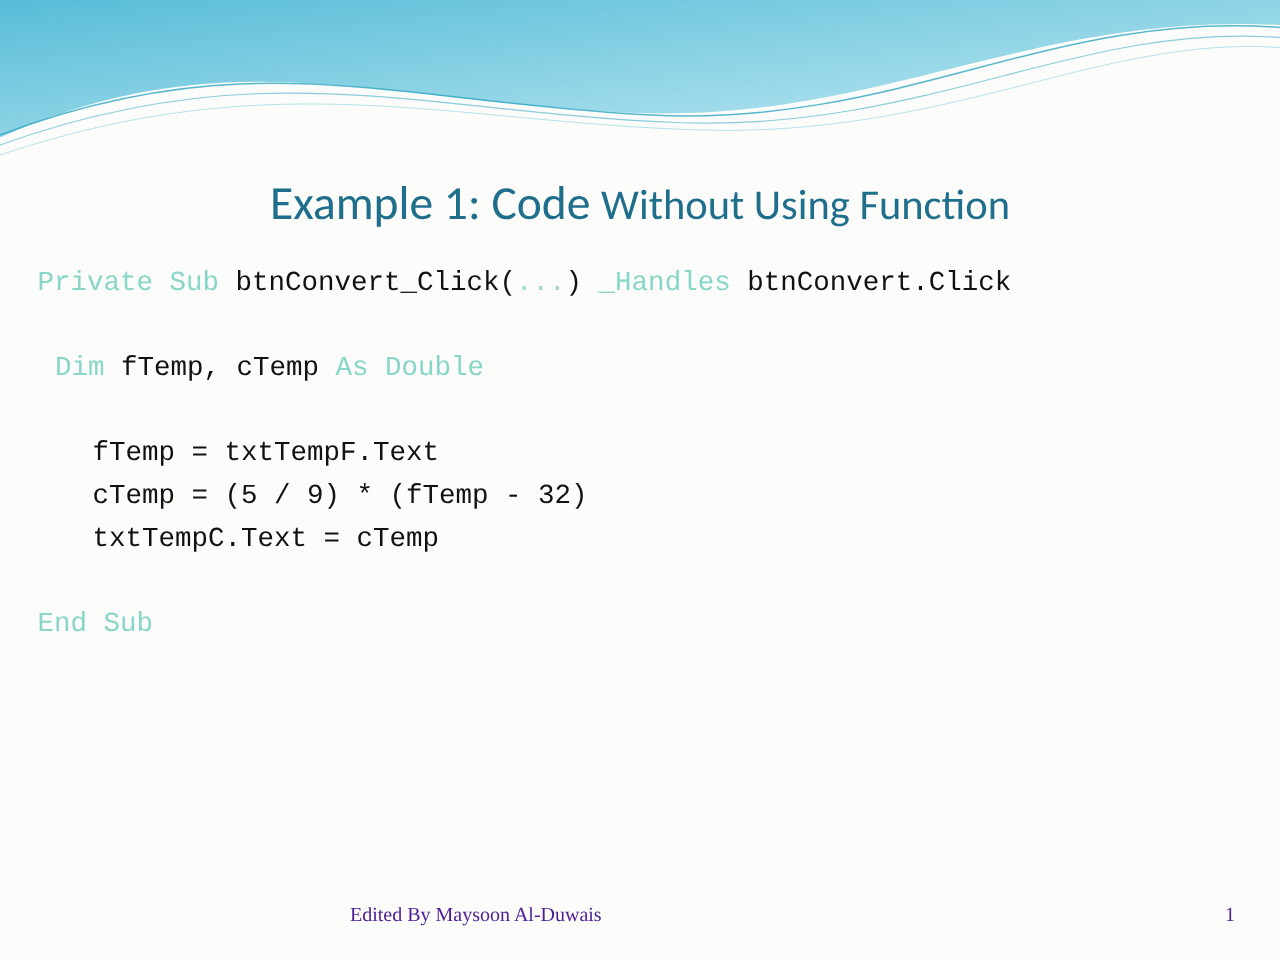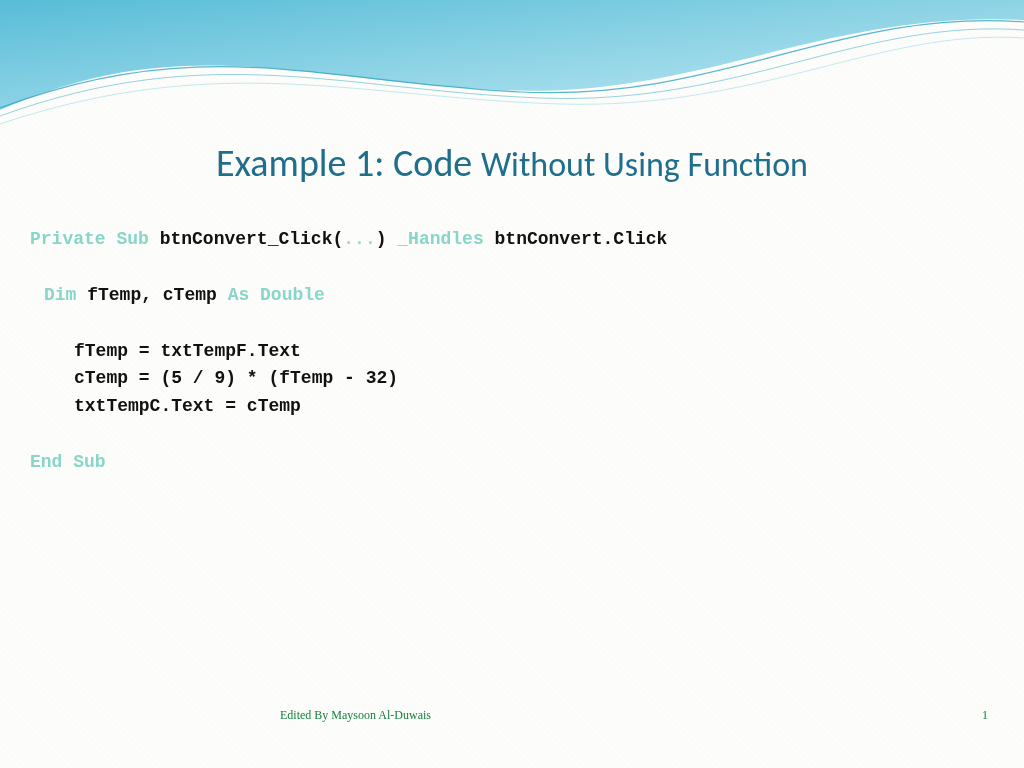--- a/index.html
+++ b/index.html
@@ -18,47 +18,47 @@
   .slide {
     position: absolute;
     top: 0; left: 0; right: 0; bottom: 0;
     padding-top: 140px;
   }
   .title {
     text-align: center;
     font-size: 38px;
     font-weight: 400;
     color: #1f6e8c;
-    margin-bottom: 40px;
+    margin-bottom: 24px;
     padding: 0 40px;
   }
   .title .part2 {
     font-size: 34px;
   }
   .code-block {
     font-family: "Courier New", Courier, monospace;
-    font-size: 18px;
-    font-weight: bold;
+    font-size: 22px;
+    font-weight: normal;
     line-height: 1.55;
     padding: 0 30px 0 30px;
     color: #111;
     white-space: pre;
   }
   .kw-decl { color: #87d6c8; }
   .dots    { color: #9bd9cc; }
   .dim-line { padding-left: 14px; }
   .body-line { padding-left: 44px; }
   .footer {
     position: absolute;
-    bottom: 36px;
+    bottom: 20px;
     left: 0; right: 0;
     height: 24px;
     font-family: Georgia, "Times New Roman", serif;
-    color: #15803d;
-    font-size: 12px;
+    color: #4c1d95;
+    font-size: 16px;
   }
   .footer-credit {
     position: absolute;
     left: 280px;
   }
   .footer-page {
     position: absolute;
     right: 36px;
   }
   

